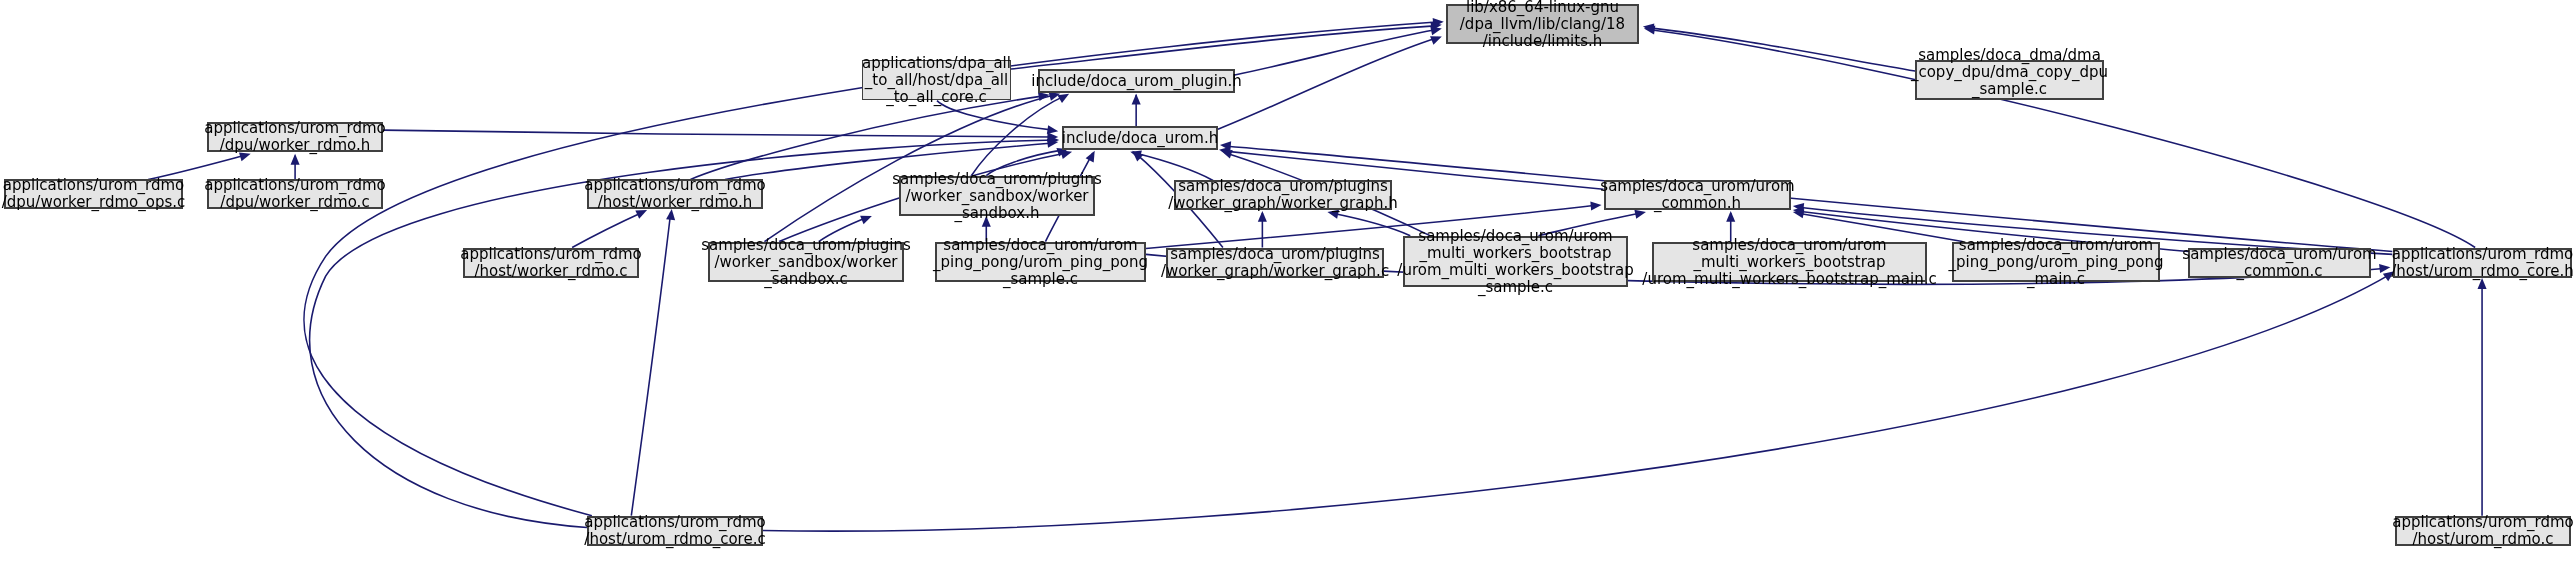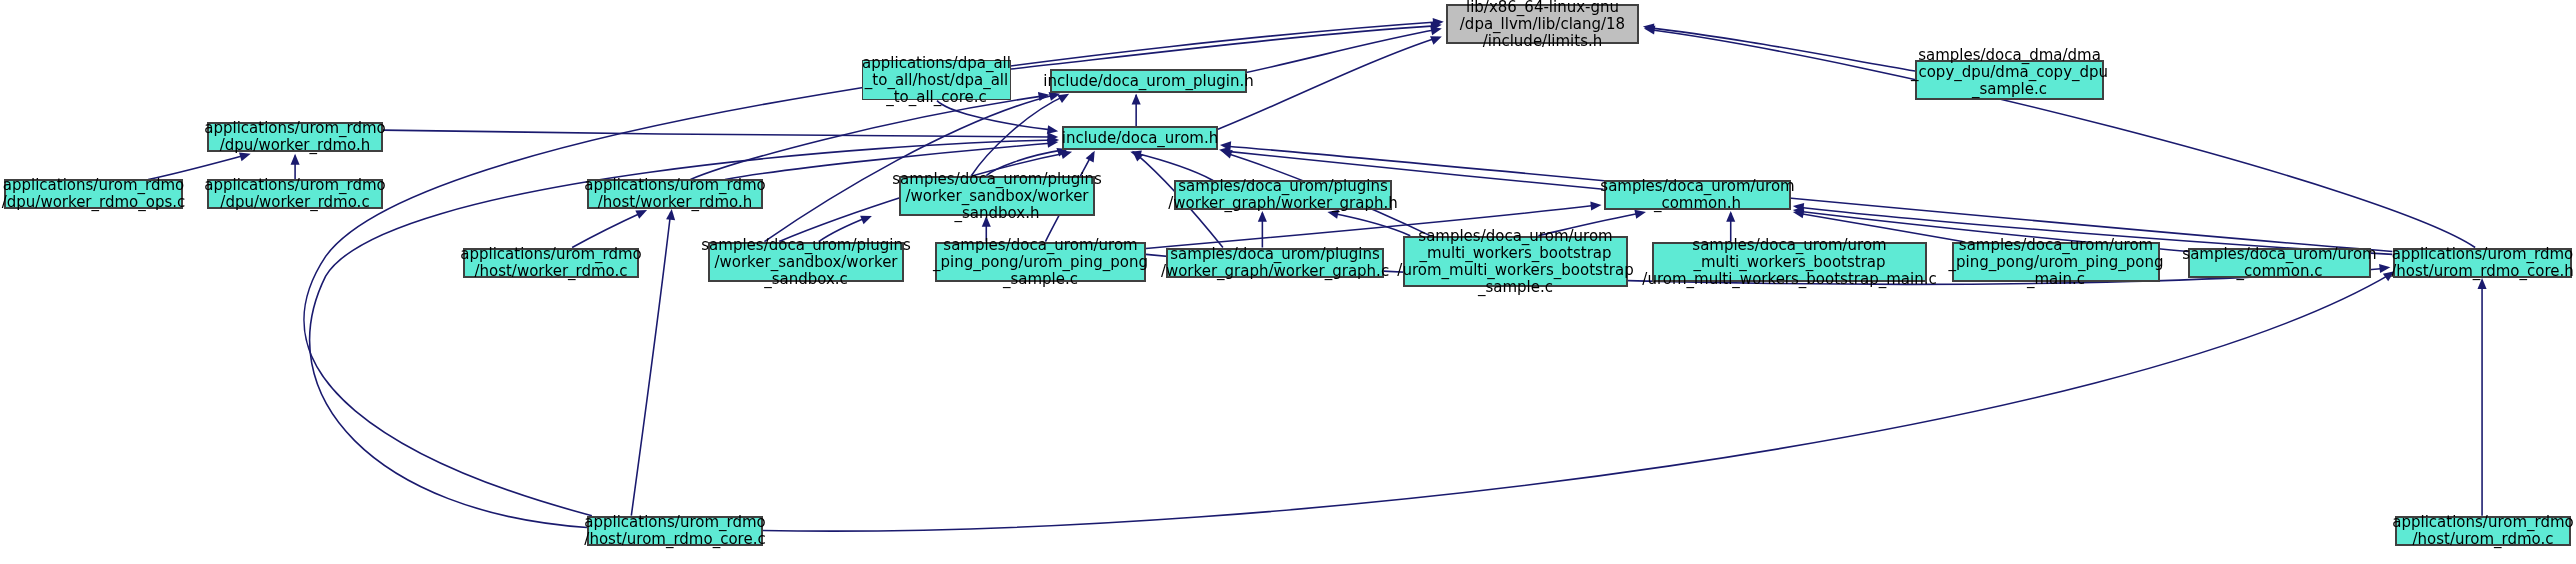--- a/index.html
+++ b/index.html
@@ -20,21 +20,21 @@
   #edge-layer {
     position: absolute;
     left: 0;
     top: 0;
     width: 2576px;
     height: 564px;
   }
   .node-box {
     position: absolute;
     box-sizing: border-box;
-    background: #5eead4;
+    background: #e5e5e5;
     border: 1px solid #404040;
     display: flex;
     align-items: center;
     justify-content: center;
     text-align: center;
     color: #000000;
     font-size: 15px;
     line-height: 17px;
     letter-spacing: 0px;
     white-space: pre-line;
@@ -136,21 +136,21 @@
       <polygon points="0,0 -11,-4.6 -11,4.6" fill="#1a1a6e" transform="translate(2517,282) rotate(-90)"></polygon>
       <path d="M 600 523 C 400 470, 250 380, 330 260 C 430 120, 1200 40, 1460 22" fill="none" stroke="#1a1a6e" stroke-width="1.6"></path>
       <polygon points="0,0 -11,-4.6 -11,4.6" fill="#1a1a6e" transform="translate(1464,22) rotate(-4)"></polygon>
     </svg>
 <div class="node-box root" style="left: 1446px; top: 4px; width: 193px; height: 40px;"><span class="node-label">lib/x86_64-linux-gnu
 /dpa_llvm/lib/clang/18
 /include/limits.h</span></div>
     <div class="node-box" style="left: 862px; top: 60px; width: 149px; height: 40px;"><span class="node-label">applications/dpa_all
 _to_all/host/dpa_all
 _to_all_core.c</span></div>
-    <div class="node-box thick" style="left: 1038px; top: 69px; width: 197px; height: 24px; margin-left: 12px;"><span class="node-label">include/doca_urom_plugin.h</span></div>
+    <div class="node-box thick" style="left: 1038px; top: 69px; width: 197px; height: 24px;"><span class="node-label">include/doca_urom_plugin.h</span></div>
     <div class="node-box thick" style="left: 1915px; top: 60px; width: 189px; height: 40px; align-items: flex-end;"><span class="node-label">samples/doca_dma/dma
 _copy_dpu/dma_copy_dpu
 _sample.c</span></div>
     <div class="node-box thick" style="left: 207px; top: 122px; width: 176px; height: 30px;"><span class="node-label">applications/urom_rdmo
 /dpu/worker_rdmo.h</span></div>
     <div class="node-box thick" style="left: 1062px; top: 126px; width: 156px; height: 24px; text-align: right;"><span class="node-label">include/doca_urom.h</span></div>
     <div class="node-box thick" style="left: 4px; top: 179px; width: 179px; height: 30px;"><span class="node-label">applications/urom_rdmo
 /dpu/worker_rdmo_ops.c</span></div>
     <div class="node-box thick" style="left: 207px; top: 179px; width: 176px; height: 30px;"><span class="node-label">applications/urom_rdmo
 /dpu/worker_rdmo.c</span></div>

